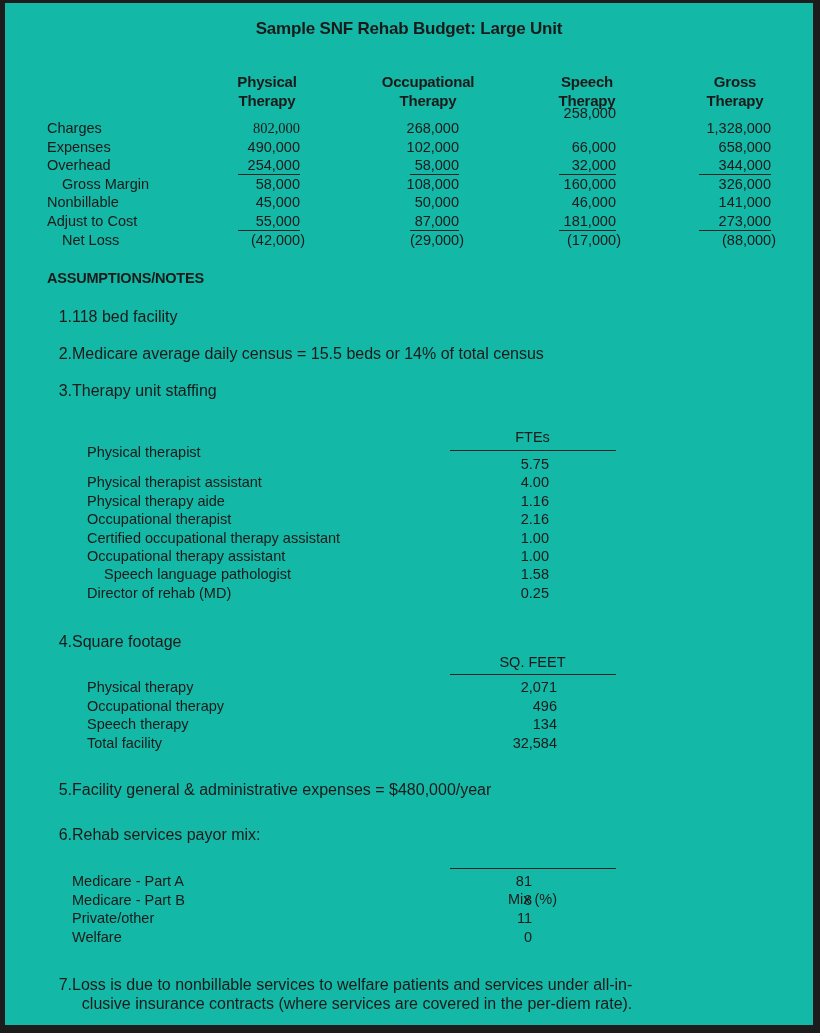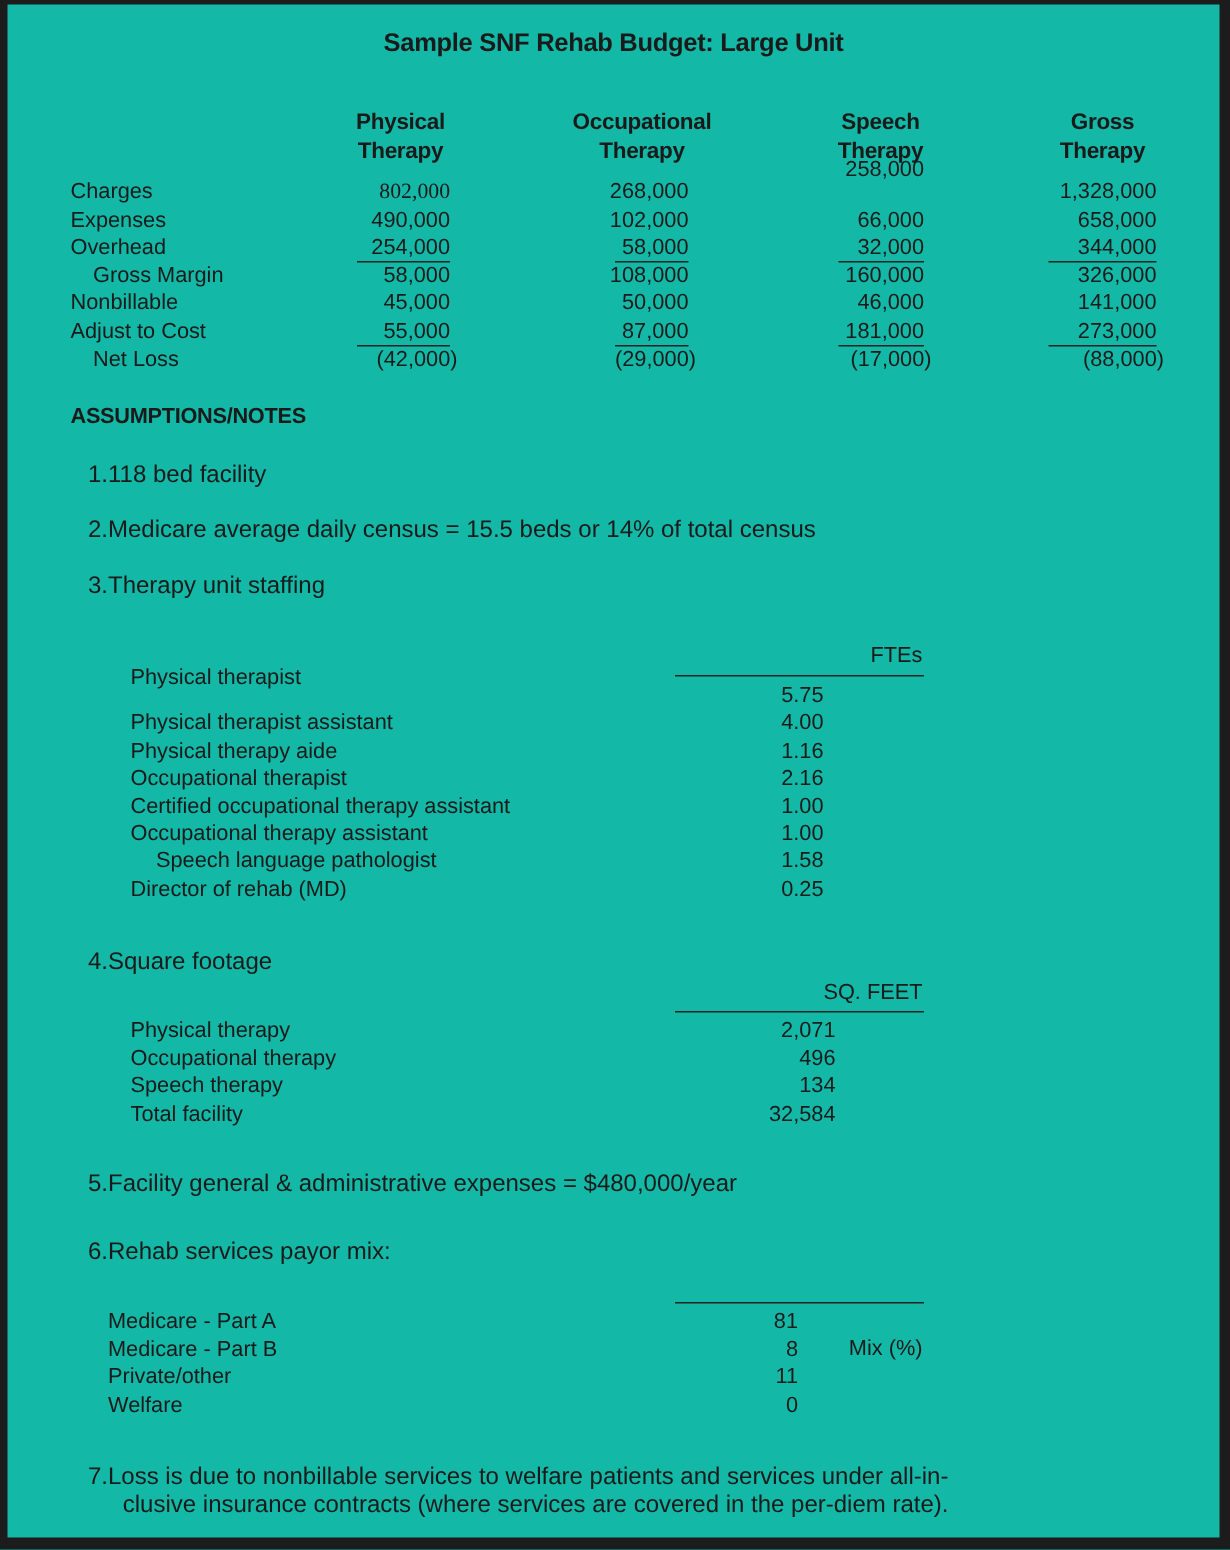--- a/index.html
+++ b/index.html
@@ -17,21 +17,21 @@
   .colhead { font-weight: bold; font-size: 15px; text-align: center; line-height: 19px; top: 69px; letter-spacing: -0.2px; }
   .rowlbl { font-size: 14.5px; left: 42px; }
   .rowlbl.ind { left: 57px; }
   .ul { text-underline-offset: 2px; }
   .num { font-size: 14.5px; text-align: right; }
   .rule { position: absolute; height: 1px; background: #222; }
   .h2 { font-weight: bold; font-size: 14.5px; left: 42px; top: 267px; letter-spacing: -0.2px; }
   .note { font-size: 16px; left: 45px; text-align: right; }
   .note .n { display: inline-block; width: 22px; }
   .sublbl { font-size: 14.5px; }
-  .subhead { font-size: 14.5px; text-align: right; }
+  .subhead { font-size: 14.5px; text-align: center; }
   .subval { font-size: 14.5px; text-align: right; }
 </style>
 </head>
 <body>
 
 <div class="page">
 
   <div class="abs title">Sample SNF Rehab Budget: Large Unit</div>
 
   <div class="abs colhead" style="left:212px;width:100px;">

